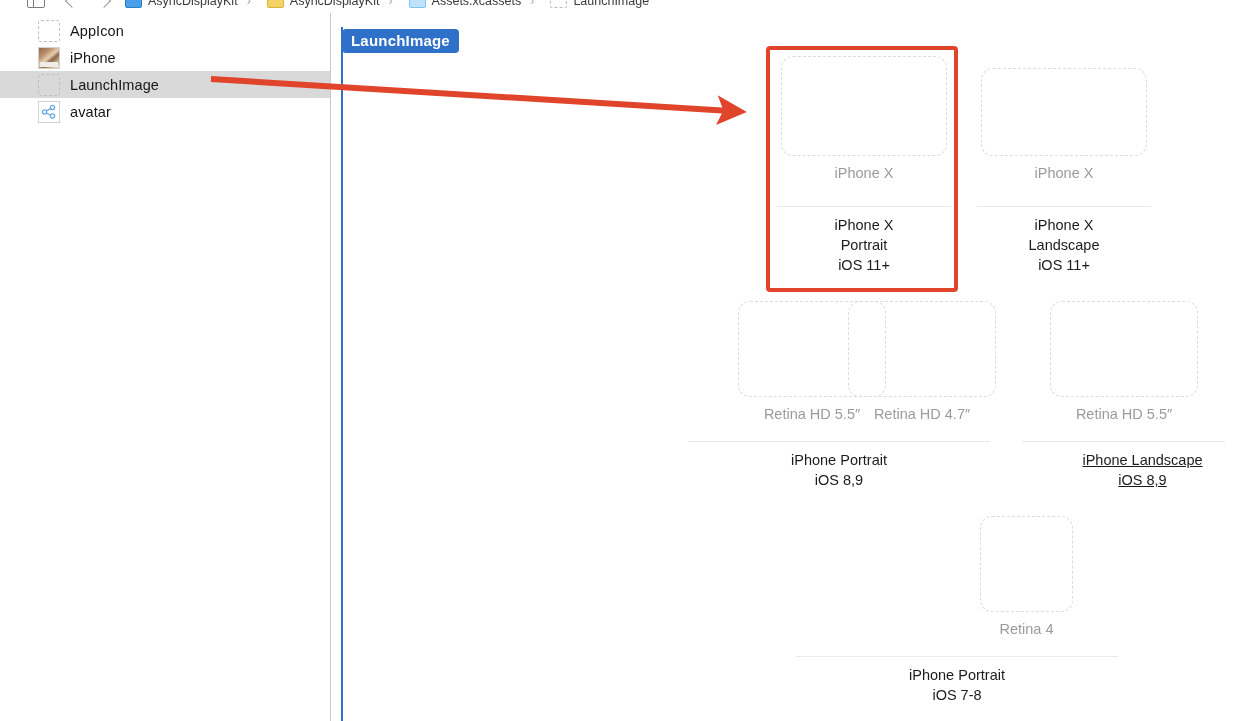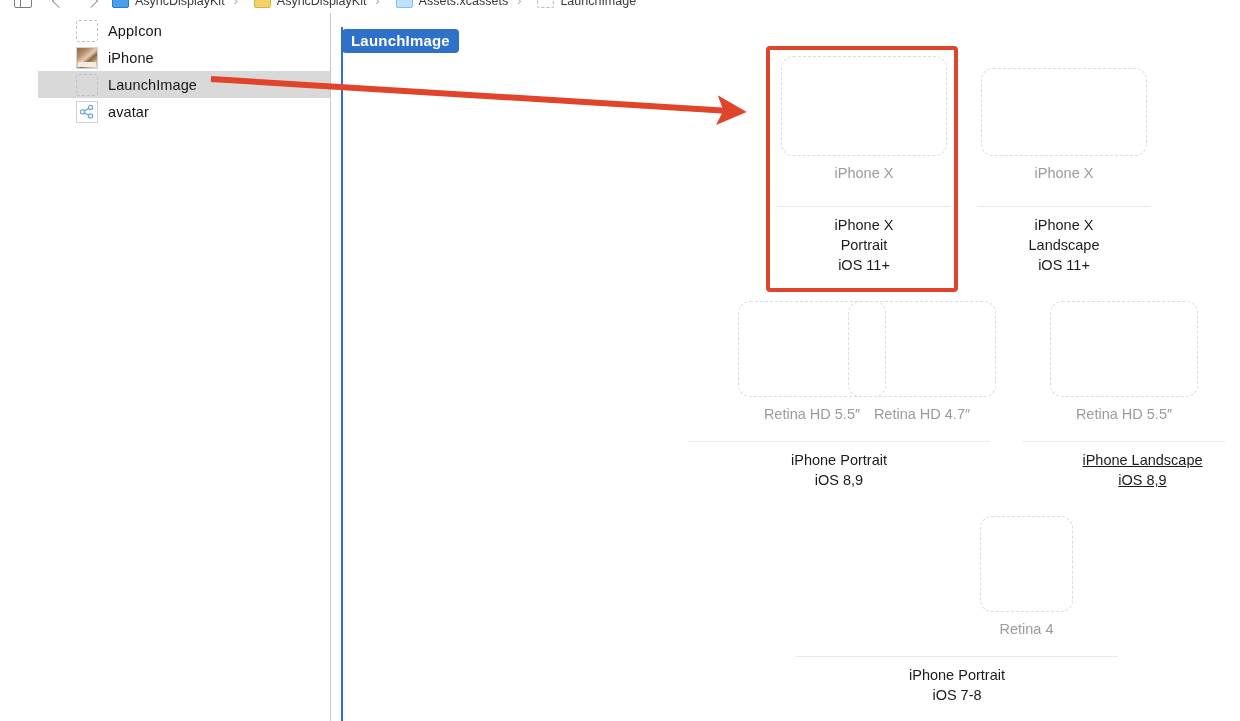--- a/index.html
+++ b/index.html
@@ -12,21 +12,21 @@
     height: 721px;
     font-family: "Liberation Sans", sans-serif;
     color: #1a1a1a;
     overflow: hidden;
     position: relative;
   }
 
   
   #jump-bar {
     position: absolute;
-    left: 0; top: 0;
+    left: 13px; top: 0;
     width: 1120px;
     height: 13px;
     background: #ffffff;
     border-bottom: 5px solid #a21caf;
     overflow: hidden;
   }
   #jump-bar-inner {
     position: absolute;
     left: 0;
     top: -10px;
@@ -95,21 +95,20 @@
     background: #ffffff;
     border-right: 1px solid #c8c8c8;
     overflow: hidden;
   }
   .asset-row {
     height: 27px;
     display: flex;
     align-items: center;
     padding-left: 38px;
     box-sizing: border-box;
-    margin-left: 38px;
   }
   .asset-row.selected { background: #d9d9d9; }
   .asset-icon {
     width: 22px; height: 22px;
     margin-right: 10px;
     flex: none;
     position: relative;
   }
   .asset-icon.placeholder {
     border: 1px dashed #c0c0c0;

